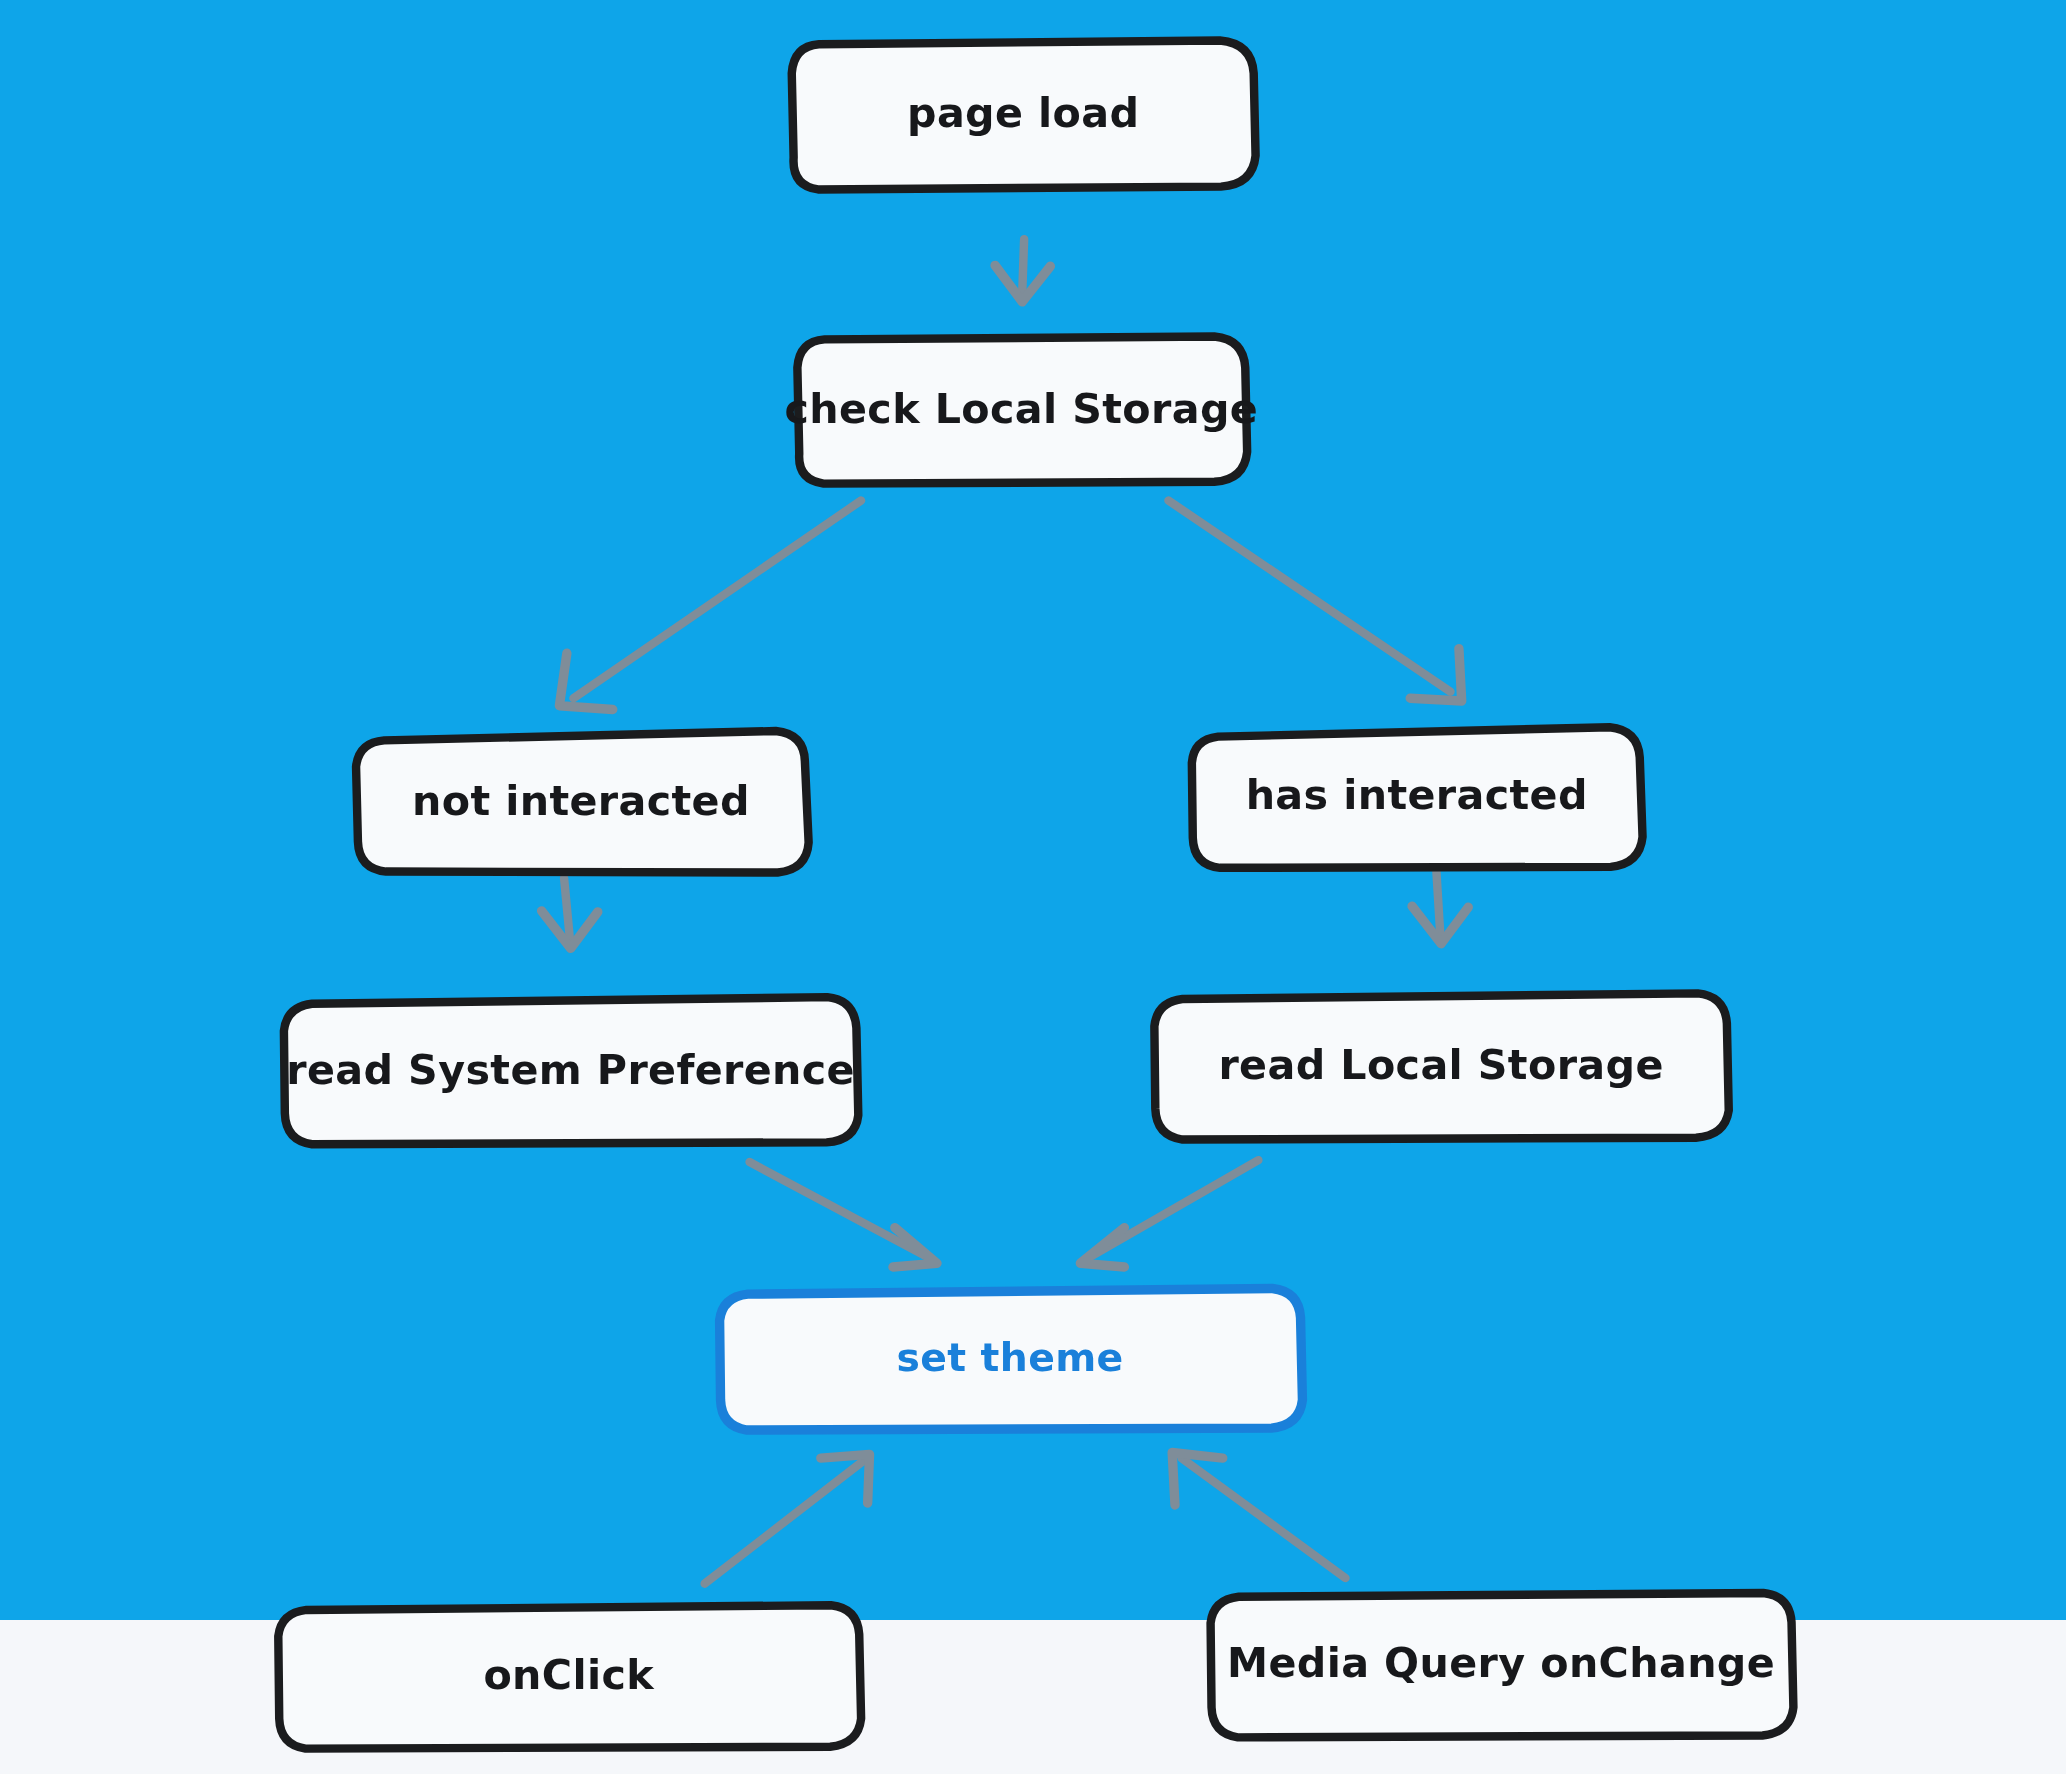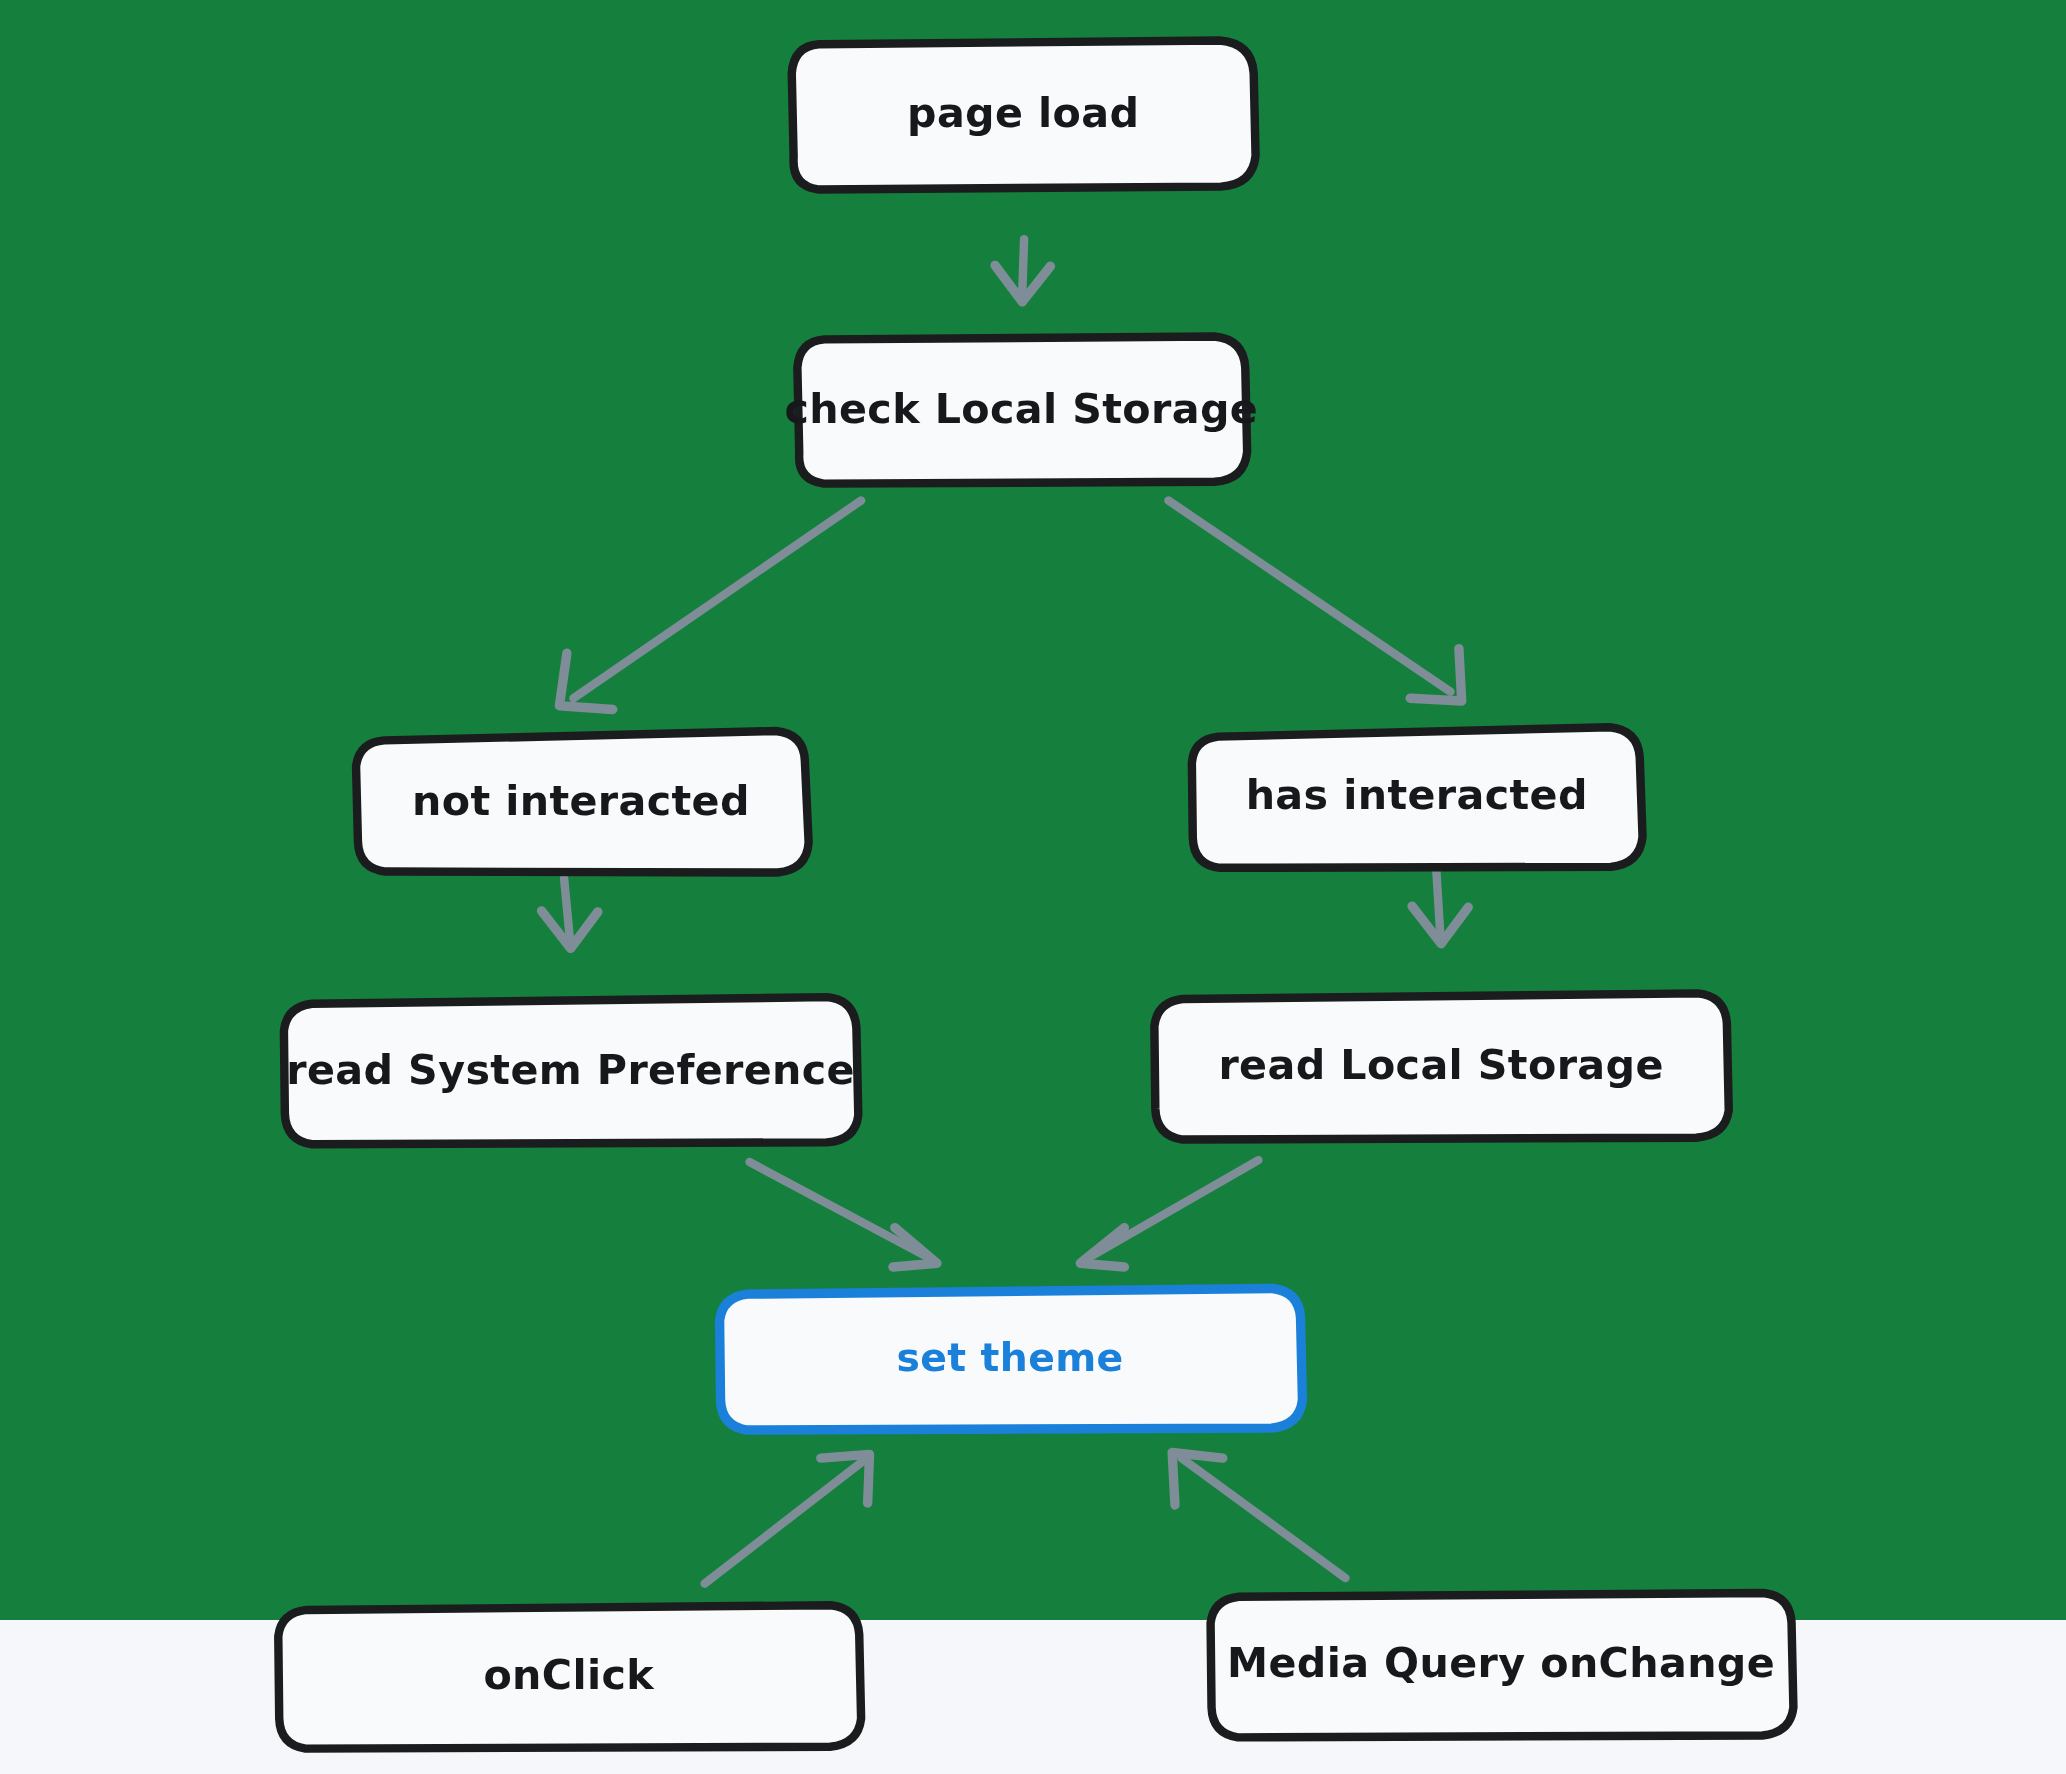--- a/index.html
+++ b/index.html
@@ -10,21 +10,21 @@
   body {
     width: 2067px;
     height: 1775px;
     overflow: hidden;
     font-family: "DejaVu Sans", sans-serif;
   }
   #canvas {
     position: relative;
     width: 2067px;
     height: 1620px;
-    background: #15803d;
+    background: #0ea5e9;
     text-align: right;
   }
   svg.layer {
     position: absolute;
     top: 0;
     left: 0;
     width: 2067px;
     height: 1775px;
   }
   .node-label {

